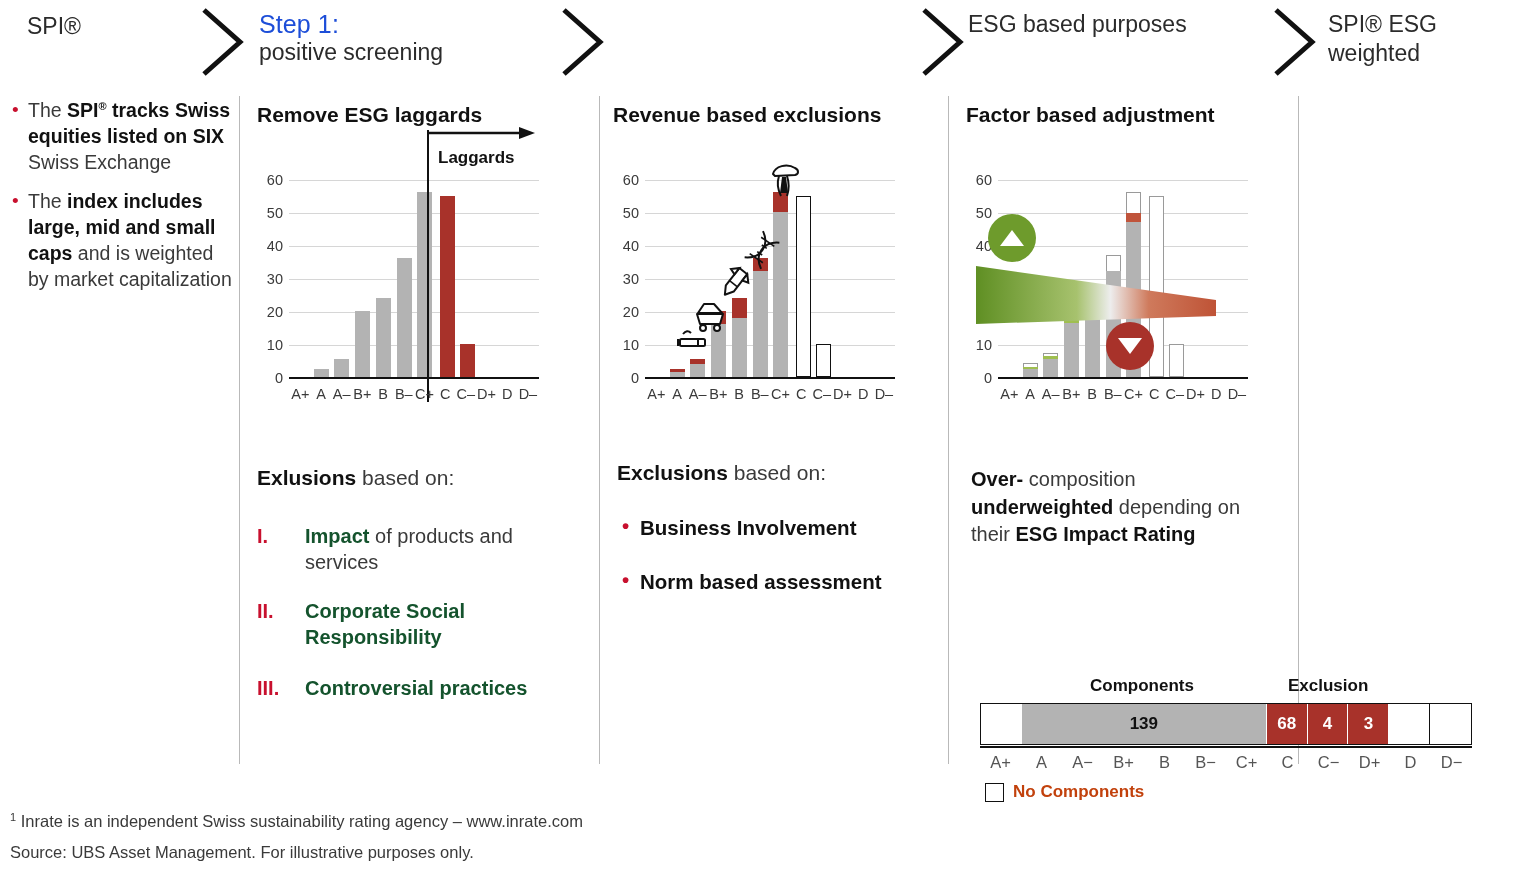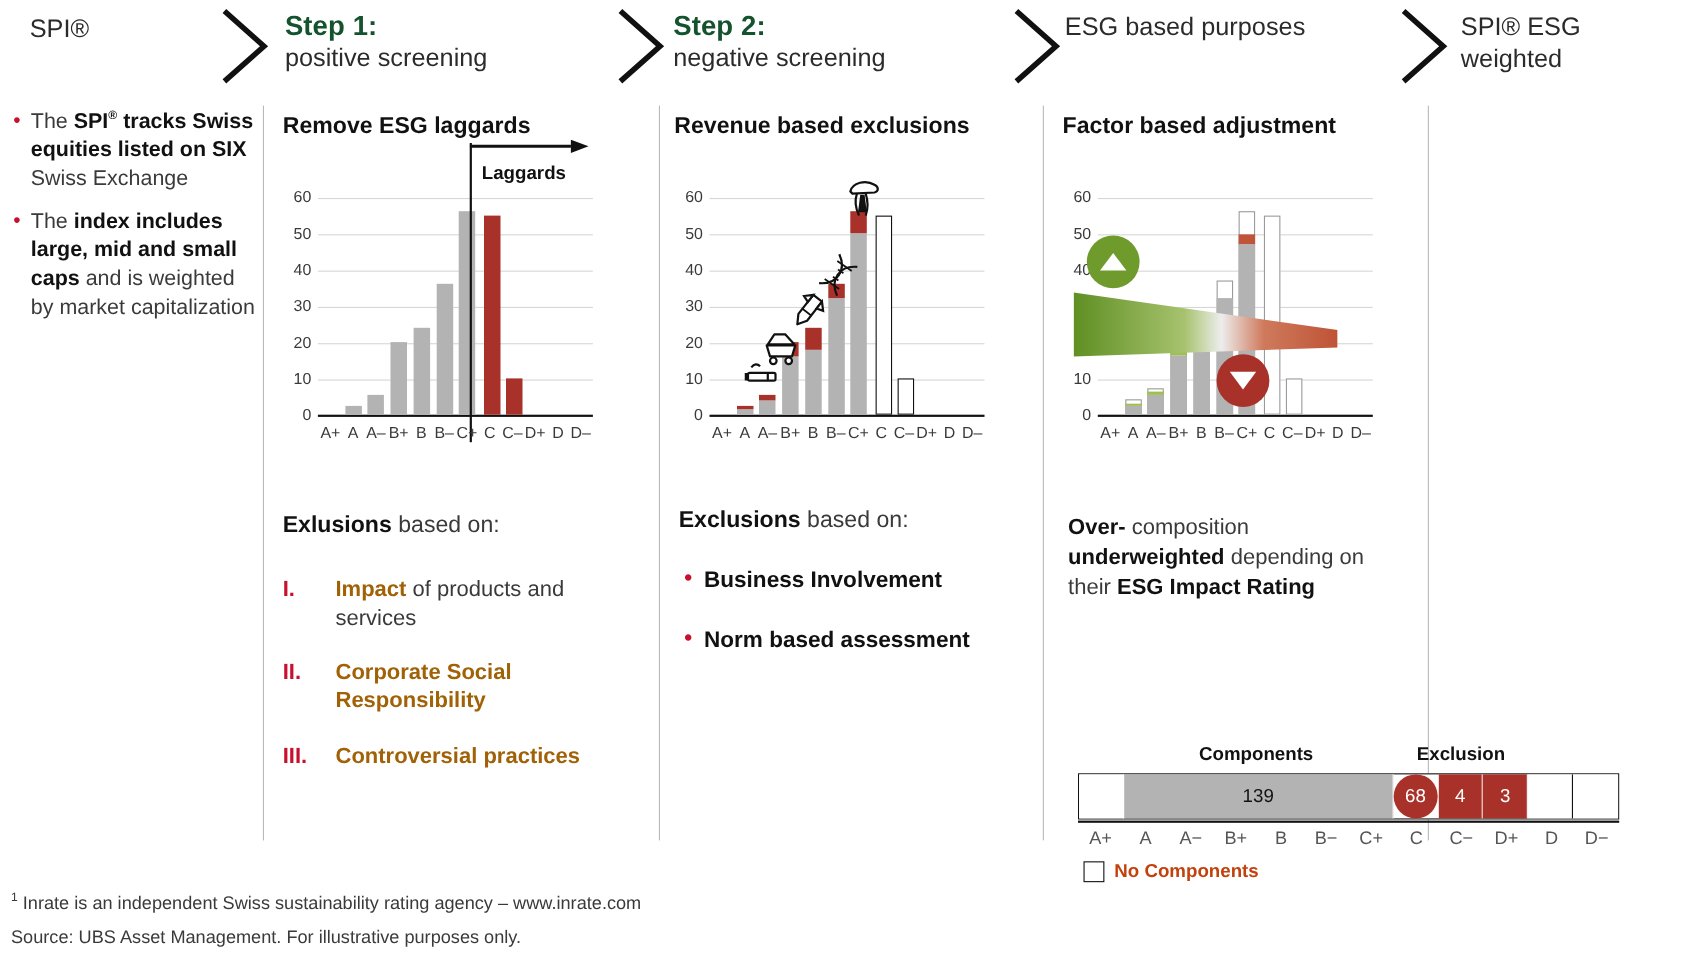--- a/index.html
+++ b/index.html
@@ -12,21 +12,21 @@
     overflow:hidden;
   }
   .page{ position:relative; width:1533px; height:870px; }
 
   
   .chev{ position:absolute; top:6px; width:56px; height:72px; }
   .chev svg{ display:block; }
 
   
   .colhead{ position:absolute; top:10px; }
-  .step-title{ font-size:25px; font-weight:bold; color:#14532d; line-height:1.12; letter-spacing:.1px;}
+  .step-title{ font-size:25px; font-weight:normal; color:#1d4ed8; line-height:1.12; letter-spacing:.1px;}
   .step-sub{ font-size:23px; font-weight:normal; color:#2b2b2b; line-height:1.2; margin-top:1px;}
   .plain-title{ font-size:23px; font-weight:normal; color:#2b2b2b; line-height:1.25;}
 
   
   .vdiv{ position:absolute; width:1px; background:#b9b9b9; }
 
   
   .bullets{ position:absolute; }
   .bul{ position:relative; padding-left:18px; margin-bottom:13px; font-size:19.5px; line-height:1.33; color:#3a3a3a;}
   .bul:before{ content:"•"; position:absolute; left:2px; top:-1px; color:#C8102E; font-size:19px; }
@@ -48,34 +48,34 @@
   .lagline{ position:absolute; width:2px; background:#111; }
   .lagarrow{ position:absolute; }
   .lagtxt{ position:absolute; font-size:17px; font-weight:bold; color:#111; }
 
   
   .subh{ position:absolute; font-size:21px; color:#3a3a3a; }
   .subh b{ color:#111; font-weight:bold;text-align:right; }
   .romanlist{ position:absolute; }
   .ritem{ position:relative; margin-bottom:22px; font-size:20px; line-height:1.32; color:#3a3a3a; padding-left:48px;}
   .rnum{ position:absolute; left:0; top:0; color:#C8102E; font-weight:bold; font-size:20px;}
-  .ritem b{ color:#a16207; font-weight:bold;}
+  .ritem b{ color:#14532d; font-weight:bold;}
 
   .dotlist{ position:absolute; }
   .ditem{ position:relative; margin-bottom:30px; font-size:20.5px; font-weight:bold; color:#111; padding-left:20px;}
   .ditem:before{ content:"•"; position:absolute; left:2px; top:-2px; color:#C8102E; font-weight:bold;}
 
   .para{ position:absolute; font-size:20px; line-height:1.38; color:#3a3a3a;}
   .para b{ color:#111; font-weight:bold;}
 
   
   .legwrap{ position:absolute; }
   .leg-h{ position:absolute; font-size:17px; font-weight:bold; color:#111; }
   .legbar{ position:absolute; display:flex; border:1px solid #111; background:#fff;}
-  .legcell{ display:flex; align-items:center; justify-content:center; font-size:17px; font-weight:normal; height:100%; border-right:1px solid #fff;}
+  .legcell{ display:flex; align-items:center; justify-content:center; font-size:17px; font-weight:bold; height:100%; border-right:1px solid #fff;}
   .legcell:last-child{ border-right:none; }
   .legrule{ position:absolute; height:2px; background:#111; }
   .legx{ position:absolute; display:flex; }
   .legx span{ font-size:16.5px; color:#555; text-align:center; }
   .nocomp{ position:absolute; display:flex; align-items:center; gap:9px;}
   .nocomp .sw{ width:19px; height:19px; border:1.5px solid #111; background:#fff;}
   .nocomp span.t{ font-size:17px; font-weight:bold; color:#c2410c;}
 
   
   .foot{ position:absolute; font-size:16.5px; color:#3a3a3a; line-height:1.9;}
@@ -114,24 +114,20 @@
 
   <div class="colhead" style="left:27px; top:12px;">
     <div class="plain-title">SPI®</div>
   </div>
 
   <div class="colhead" style="left:259px;">
     <div class="step-title">Step 1:</div>
     <div class="step-sub">positive screening</div>
   </div>
 
-  <div class="colhead" style="left:612px;">
-    <div class="step-title">Step 2:</div>
-    <div class="step-sub">negative screening</div>
-  </div>
 
   <div class="colhead" style="left:968px;">
     <div class="step-sub">ESG based purposes</div>
   </div>
 
   <div class="colhead" style="left:1328px;">
     <div class="plain-title">SPI® ESG</div>
     <div class="plain-title">weighted</div>
   </div>
 
@@ -420,21 +416,21 @@
 
   <div class="legwrap" style="left:980px; top:676px; width:492px;">
     <div class="leg-h" style="left:110px; top:0;">Components</div>
     <div class="leg-h" style="left:308px; top:0;">Exclusion</div>
 
     <div class="legbar" style="left:0; top:27px; width:492px; height:42px;">
       <div class="legcell" style="width:41px; background:#fff;"></div>
       <div class="legcell" style="width:246px; background:#B3B3B3; color:#111;">
           <span>139</span>
         </div>
-      <div class="legcell" style="width:41px; background:#A8322A; color:#fff;border-radius:20px;">
+      <div class="legcell" style="width:41px; background:#A8322A; color:#fff;">
           <span>68</span>
         </div>
       <div class="legcell" style="width:41px; background:#A8322A; color:#fff;">
           <span>4</span>
         </div>
       <div class="legcell" style="width:41px; background:#A8322A; color:#fff;">
           <span>3</span>
         </div>
       <div class="legcell" style="width:41px; background:#fff; border-right:1px solid #111;"></div>
       <div class="legcell" style="width:41px; background:#fff;"></div>

